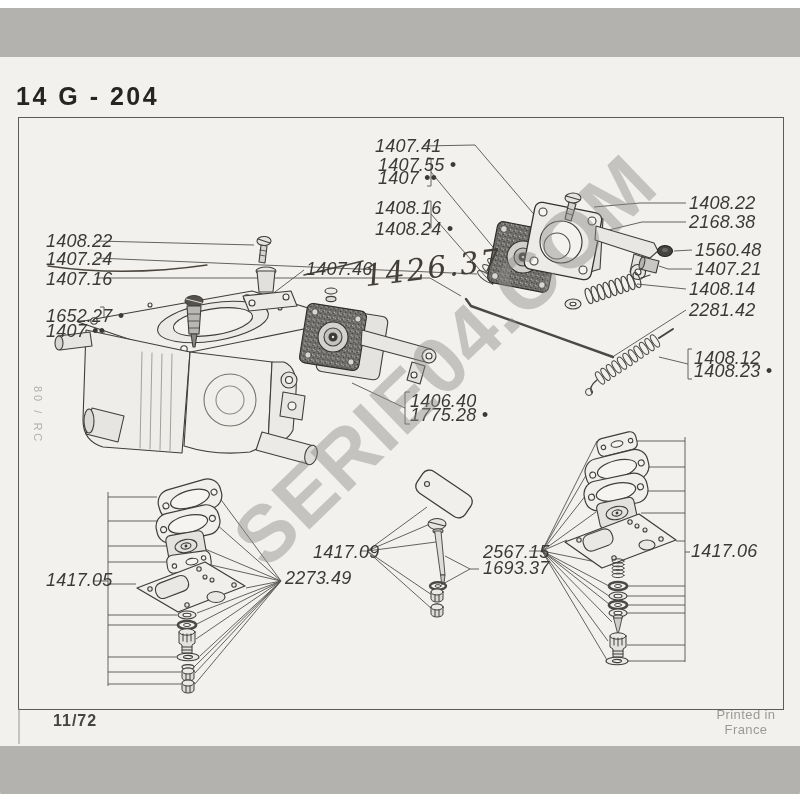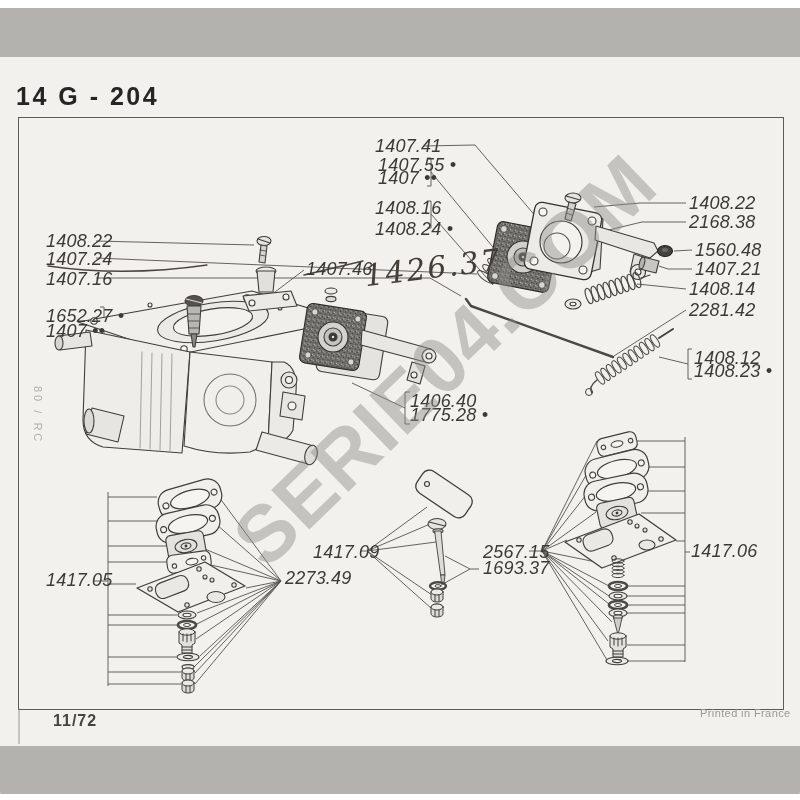--- a/index.html
+++ b/index.html
@@ -12,21 +12,21 @@
   .frame{position:absolute;left:18px;top:117px;width:764px;height:591px;border:1.4px solid #5c5b58;}
   .title{position:absolute;left:16px;top:82px;font-size:25px;font-weight:bold;letter-spacing:2.5px;
          color:#262523;}
   .lbl{position:absolute;font-size:18px;line-height:14px;color:var(--ink,#3b3a37);
        letter-spacing:0.2px;white-space:nowrap;font-style:italic;}
   .hand{position:absolute;left:364px;top:250px;font-size:30px;color:var(--hand,#433f38);
         transform:rotate(-7deg);font-style:italic;letter-spacing:2px;
         font-family:"DejaVu Serif",serif;white-space:nowrap;}
   .foot-l{position:absolute;left:28px;top:712px;font-size:16px;font-weight:bold;color:#454440;
           letter-spacing:1px;margin-left:25px;}
-  .foot-r{position:absolute;left:700px;top:707px;width:92px;text-align:left;font-size:11px;
+  .foot-r{position:absolute;left:700px;top:707px;width:92px;text-align:center;font-size:13px;
           color:#9b9995;letter-spacing:0.4px;}
   .side{position:absolute;left:44px;top:386px;font-size:11px;color:#b1afab;letter-spacing:3px;
         transform:rotate(90deg);transform-origin:0 0;white-space:nowrap;}
   .wm{position:absolute;left:165px;top:315px;width:560px;text-align:center;font-size:80px;
       font-weight:bold;color:var(--watermark,#8e8c88);opacity:0.45;letter-spacing:1px;
       transform:rotate(-44deg);pointer-events:none;white-space:nowrap;}
   svg.art{position:absolute;left:0;top:0;}
 </style>
 </head>
 <body>

